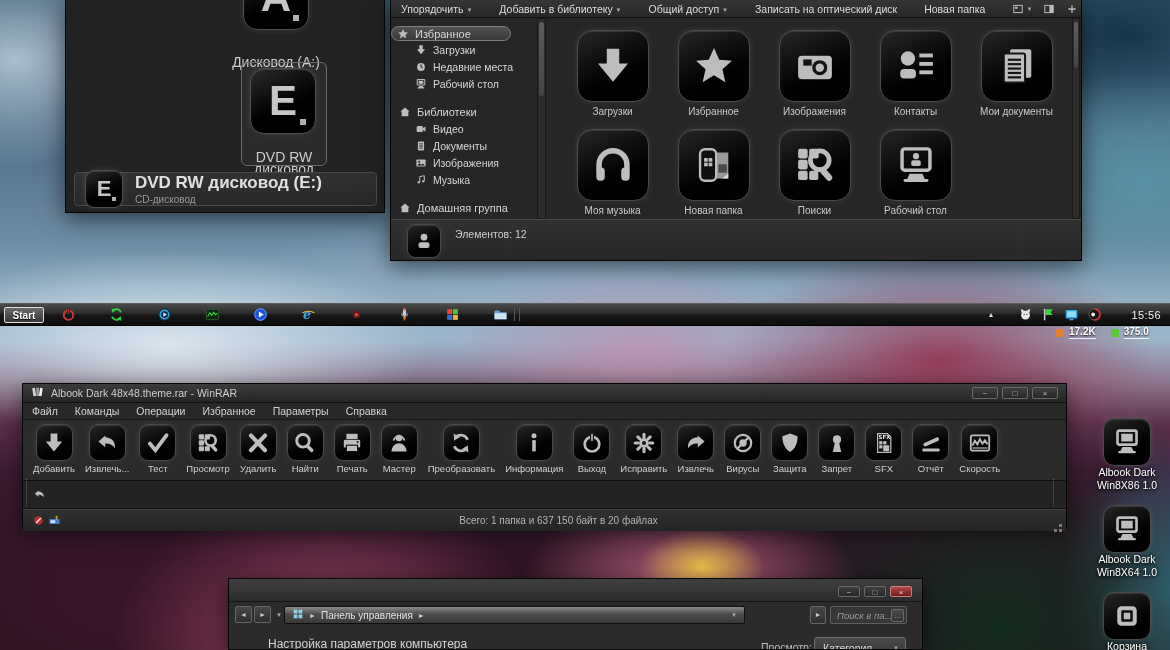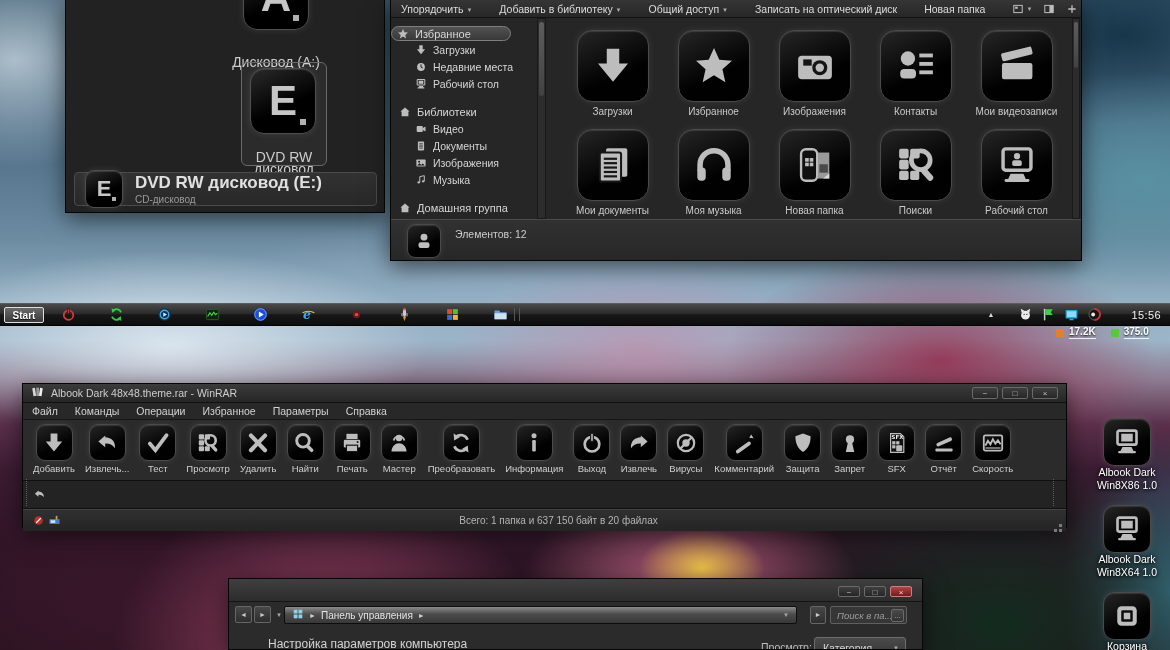--- a/index.html
+++ b/index.html
@@ -107,21 +107,21 @@
   
   #cpanel-win{left:228px;top:578px;width:695px;height:72px;background:#2b2b2b;overflow:hidden;}
   #cp-titlebar{height:22px;background:linear-gradient(#3f3f3f,#2c2c2c);border-bottom:1px solid #151515;position:relative;}
   #cp-buttons{position:absolute;right:10px;top:7px;display:flex;}
   #cp-buttons .wb{width:22px;height:11px;}
   #cp-addr{position:relative;height:26px;}
   .navbtn{width:17px;height:17px;background:linear-gradient(#474747,#2e2e2e);border:1px solid #666;border-radius:2px;
     color:#c9c9c9;font-size:7px;line-height:16px;text-align:center;box-sizing:border-box;}
   #cp-nav{position:absolute;left:6px;top:4px;display:flex;gap:2px;align-items:center;}
   #cp-nav .car{margin-left:3px;}
-  #cp-addrbar{position:absolute;left:55px;top:4px;width:513px;height:18px;border:1px solid #0d0d0d;border-radius:2px;
+  #cp-addrbar{position:absolute;left:55px;top:4px;width:461px;height:18px;border:1px solid #0d0d0d;border-radius:2px;
     background:linear-gradient(#8c8c8c,#4c4c4c 45%,#383838);display:flex;align-items:center;gap:5px;padding:0 7px;
     box-sizing:border-box;font-size:10px;color:#e4e4e4;}
   #cp-addrbar .bc-car{font-size:7px;color:#d0d0d0;}
   #cp-addrbar .sp{flex:1;}
   #cp-refresh{position:absolute;left:581px;top:4px;width:16px;height:18px;}
   #cp-search{position:absolute;left:601px;top:4px;width:77px;height:18px;background:#363636;border:1px solid #5f5f5f;
     border-radius:2px;display:flex;align-items:center;padding:0 2px 0 6px;box-sizing:border-box;}
   #cp-search .ph{font-size:9.5px;font-style:italic;color:#9c9c9c;flex:1;white-space:nowrap;overflow:hidden;}
   #cp-search .sbtn{width:13px;height:13px;background:linear-gradient(#4a4a4a,#333);border:1px solid #6a6a6a;border-radius:2px;
     color:#bbb;font-size:7px;line-height:12px;text-align:center;box-sizing:border-box;}
@@ -310,29 +310,20 @@
               <rect x="13.8" y="5.2" width="7.4" height="2.1" fill="#bdbdbd"></rect>
               <rect x="13.8" y="9.8" width="7.4" height="2.1" fill="#bdbdbd"></rect>
               <rect x="13.8" y="14.4" width="7.4" height="2.1" fill="#bdbdbd"></rect>
             </svg>
           </div>
           <div class="gl">Контакты</div>
         </div>
         <div class="gi">
           <div class="tile big">
             <svg width="44" height="44" viewBox="0 0 24 24">
-              <rect x="3.8" y="10.4" width="16.6" height="8.8" rx="1.2" fill="#bdbdbd"></rect>
-              <rect x="3.4" y="3.2" width="17" height="4.4" rx="1" fill="#bdbdbd" transform="rotate(-14 12 5.4)"></rect>
-            </svg>
-          </div>
-          <div class="gl">Мои видеозаписи</div>
-        </div>
-        <div class="gi">
-          <div class="tile big">
-            <svg width="44" height="44" viewBox="0 0 24 24">
               <rect x="8.2" y="2.8" width="11.6" height="15.6" rx="1" fill="#bdbdbd"></rect>
               <rect x="4.8" y="5.2" width="11.6" height="15.8" rx="1" fill="#bdbdbd" stroke="#161616" stroke-width="1.1"></rect>
               <g stroke="#161616" stroke-width="1.2">
                 <line x1="7" y1="8.6" x2="14.2" y2="8.6"></line>
                 <line x1="7" y1="11" x2="14.2" y2="11"></line>
                 <line x1="7" y1="13.4" x2="14.2" y2="13.4"></line>
                 <line x1="7" y1="15.8" x2="14.2" y2="15.8"></line>
                 <line x1="7" y1="18.2" x2="14.2" y2="18.2"></line>
               </g>
             </svg>
@@ -654,43 +645,53 @@
           <svg width="24" height="24" viewBox="0 0 24 24">
             <circle cx="12" cy="13.2" r="7.3" fill="none" stroke="#bdbdbd" stroke-width="2.7"></circle>
             <rect x="10.6" y="2.2" width="2.8" height="8.4" rx="1.4" fill="#bdbdbd" stroke="#1c1c1c" stroke-width="1.2"></rect>
           </svg>
         </div>
         <div class="rbl">Выход</div>
       </div>
       <div class="rb">
         <div class="tile sm">
           <svg width="24" height="24" viewBox="0 0 24 24">
+            <g stroke="#bdbdbd" stroke-width="3.1" stroke-linecap="round">
+              <line x1="12" y1="3.2" x2="12" y2="6.4"></line>
+              <line x1="12" y1="17.6" x2="12" y2="20.8"></line>
+              <line x1="3.2" y1="12" x2="6.4" y2="12"></line>
+              <line x1="17.6" y1="12" x2="20.8" y2="12"></line>
+              <line x1="5.8" y1="5.8" x2="8" y2="8"></line>
+              <line x1="16" y1="16" x2="18.2" y2="18.2"></line>
+              <line x1="5.8" y1="18.2" x2="8" y2="16"></line>
+              <line x1="16" y1="8" x2="18.2" y2="5.8"></line>
+            </g>
+            <circle cx="12" cy="12" r="4.7" fill="#bdbdbd"></circle>
+            <circle cx="12" cy="12" r="2" fill="#161616"></circle>
+          </svg>
+        </div>
+        <div class="rbl">Исправить</div>
+      </div>
+      <div class="rb">
+        <div class="tile sm">
+          <svg width="24" height="24" viewBox="0 0 24 24">
             <path d="M13.8 4.6l6.8 5.8-6.8 5.8v-3.7c-4.6-.2-7.7 1.3-9.8 4.7-.6-6.7 3.6-10.6 9.8-10.9z" fill="#bdbdbd"></path>
           </svg>
         </div>
         <div class="rbl">Извлечь</div>
       </div>
       <div class="rb">
         <div class="tile sm">
           <svg width="24" height="24" viewBox="0 0 24 24">
             <circle cx="12" cy="12" r="8.2" fill="none" stroke="#bdbdbd" stroke-width="2.2"></circle>
             <circle cx="12" cy="12" r="3.7" fill="#bdbdbd"></circle>
             <line x1="6.2" y1="17.8" x2="17.8" y2="6.2" stroke="#bdbdbd" stroke-width="2.3"></line>
           </svg>
         </div>
         <div class="rbl">Вирусы</div>
-      </div>
-      <div class="rb">
-        <div class="tile sm">
-          <svg width="24" height="24" viewBox="0 0 24 24">
-            <rect x="2.6" y="14.6" width="17.6" height="3.8" rx="1.9" fill="#bdbdbd" transform="rotate(-36 11.4 16.5)"></rect>
-            <polygon points="19.2,3.4 21.6,7.2 17.2,6.8" fill="#bdbdbd"></polygon>
-          </svg>
-        </div>
-        <div class="rbl">Комментарий</div>
       </div>
       <div class="rb">
         <div class="tile sm">
           <svg width="24" height="24" viewBox="0 0 24 24">
             <path d="M12 2.4l7.6 2.8c0 7.4-2.7 12.7-7.6 15.9-4.9-3.2-7.6-8.5-7.6-15.9z" fill="#bdbdbd"></path>
           </svg>
         </div>
         <div class="rbl">Защита</div>
       </div>
       <div class="rb">

